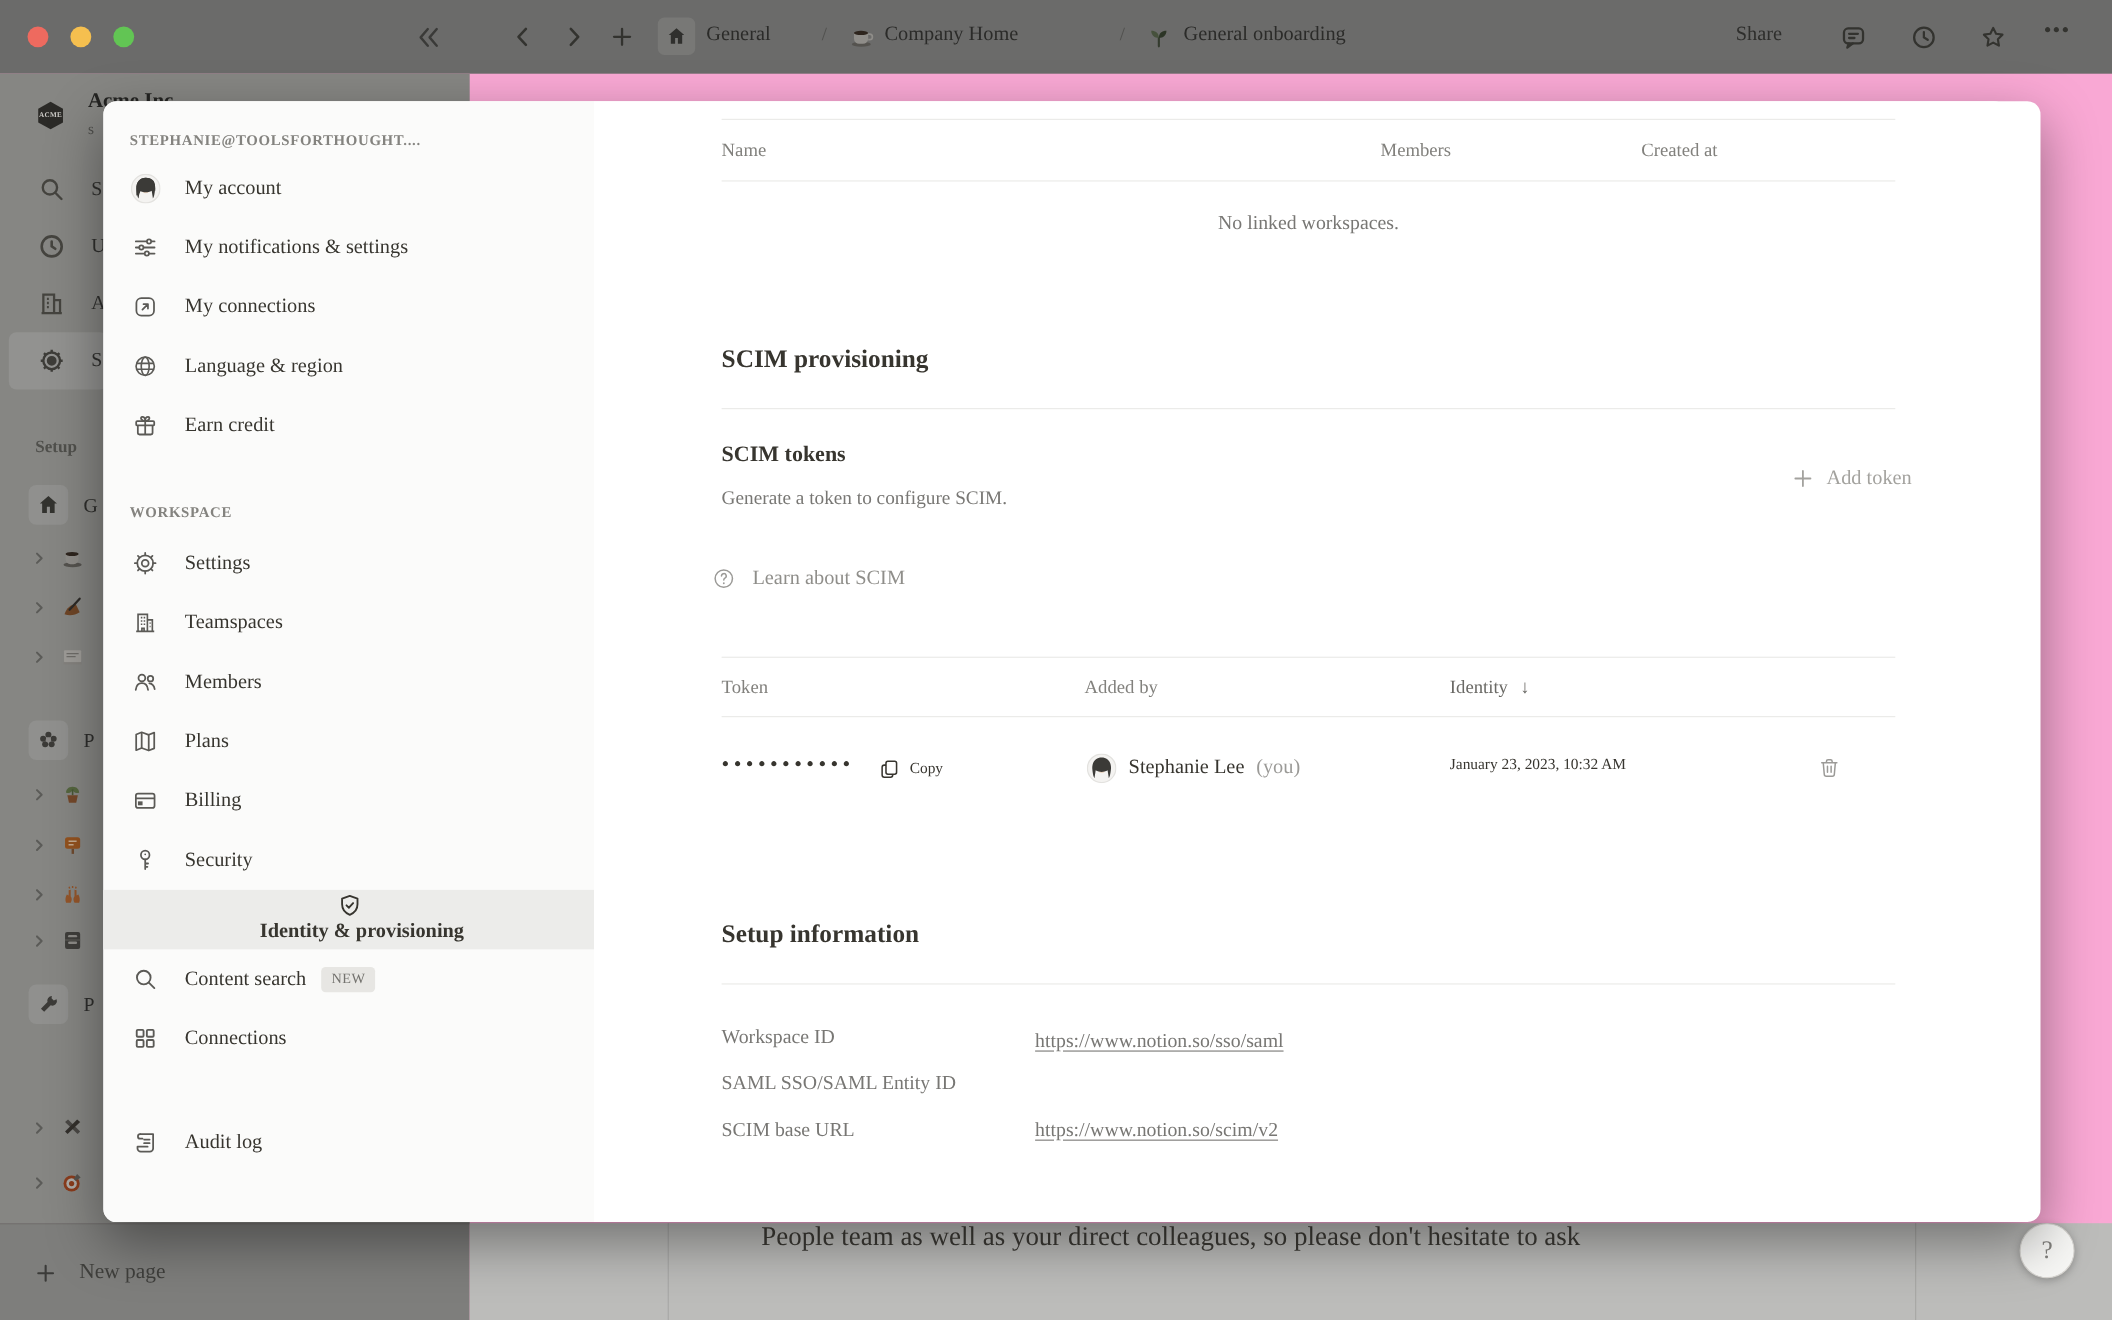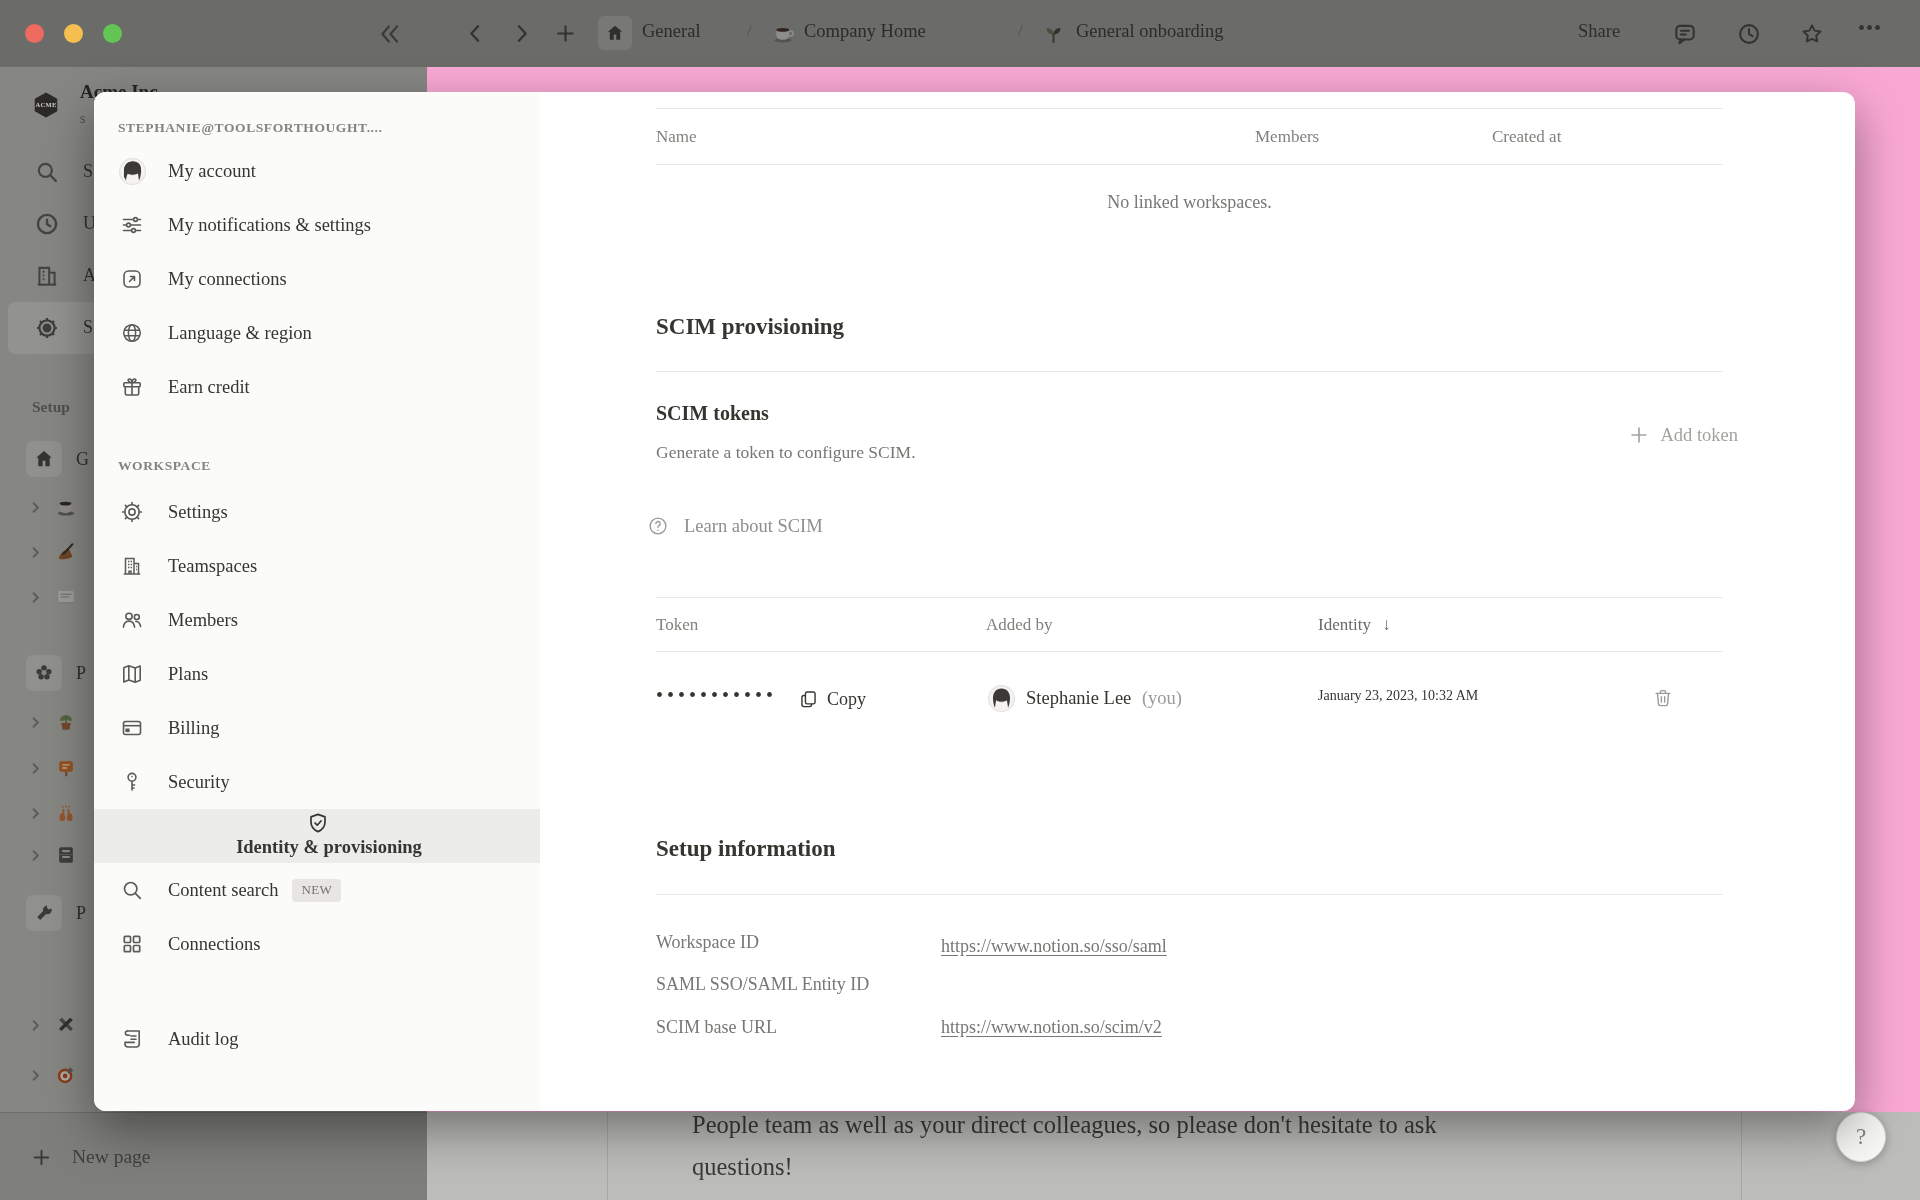--- a/index.html
+++ b/index.html
@@ -330,21 +330,20 @@
     </span>
     <span class="abs" style="left:72px;top:33px;font-size:19.5px;color:#3f3f3c;">New page</span>
   </div>
 
   <div id="pagestrip">
     <span class="vline" style="left:180px;"></span>
     <span class="vline" style="left:1314px;"></span>
   </div>
   <div class="bgp">
     <span style="display:block;">People team as well as your direct colleagues, so please don't hesitate to ask</span>
-    <span style="display:block;">questions!</span>
   </div>
   <div id="helpbtn">?</div>
 
   <div id="modal">
 
     <div id="msidebar">
       <span class="mheader" style="top:28px;">STEPHANIE@TOOLSFORTHOUGHT....</span>
 
       <div class="mrow" style="top:52px;">
         <span class="micon">
@@ -557,21 +556,21 @@
     </span>
     <div class="hline" style="top:559px;"></div>
 
     <div class="abs" style="left:562px;top:588px;width:1067px;height:46px;">
       <span class="abs" style="left:0;top:4px;font-size:20px;letter-spacing:4px;color:#37352f;">•••••••••••</span>
       <div class="abs" style="left:142px;top:9px;display:flex;align-items:center;gap:8px;cursor:pointer;">
         <svg width="21" height="21" viewBox="0 0 24 24" fill="none" stroke="#37352f" stroke-width="1.6" stroke-linejoin="round">
             <rect x="8.5" y="3.5" width="11" height="13.5" rx="2"></rect>
             <path d="M8.5 7.5H6.8A2.3 2.3 0 0 0 4.5 9.8v8a2.3 2.3 0 0 0 2.3 2.3h6.4a2.3 2.3 0 0 0 2.3-2.3v-.8"></path>
           </svg>
-        <span style="font-size:18px;color:#37352f;text-align:center;">Copy</span>
+        <span style="font-size:14px;color:#37352f;text-align:center;">Copy</span>
       </div>
       <span class="abs" style="left:332px;top:5px;width:27px;height:27px;">
         <svg width="27" height="27" viewBox="0 0 24 24">
             <circle cx="12" cy="12" r="11.5" fill="#f4f3f1" stroke="#e3e2df"></circle>
             <ellipse cx="12" cy="12.3" rx="3.1" ry="3.4" fill="#ecd6c2"></ellipse>
             <path d="M12 3.2c-4.8 0-7.6 3.6-7.6 8.6 0 0 .4 6.5 1.8 8.2l1-6.4s1.4 1.3 4.8 1.3 4.8-1.3 4.8-1.3l1 6.4c1.4-1.7 1.8-8.2 1.8-8.2 0-5-2.8-8.6-7.6-8.6z" fill="#3b3a37"></path>
           </svg>
       </span>
       <span class="abs" style="left:370px;top:8px;font-size:18.5px;color:#37352f;white-space:nowrap;">
         <span>Stephanie Lee</span>

